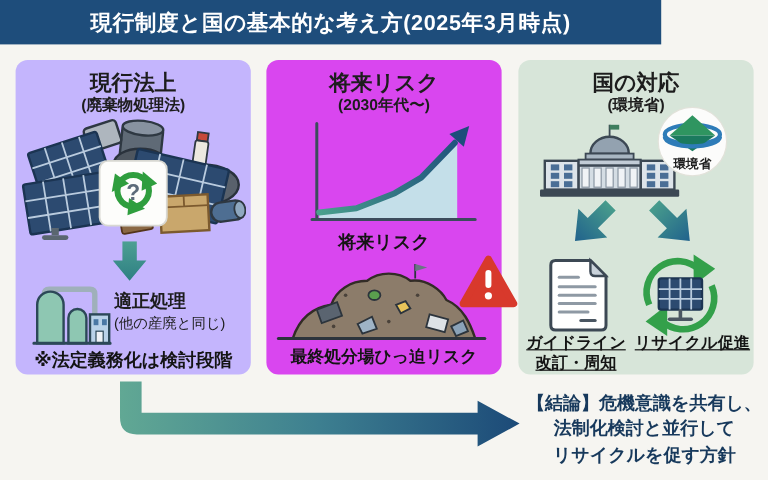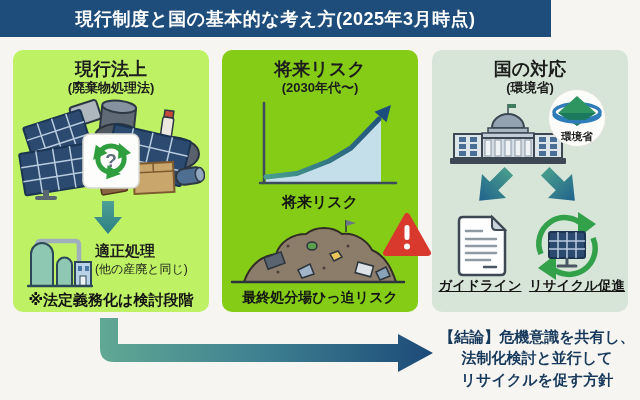--- a/index.html
+++ b/index.html
@@ -3,22 +3,22 @@
 <meta charset="utf-8">
 <style>
   * { margin:0; padding:0; box-sizing:border-box; }
   html,body { background:#f6f5f1; }
   .stage { position:relative; width:640px; height:400px; background:#f6f5f1;
            font-family:"Liberation Sans","DejaVu Sans",sans-serif; overflow:hidden; }
   .topbar { position:absolute; left:0; top:0; width:551px; height:37px; background:#1e4d7b;
             display:flex; align-items:center; justify-content:center; }
   .topbar h1 { font-size:18px; font-weight:700; color:#ffffff; letter-spacing:.5px; }
   .card { position:absolute; top:50px; width:196px; height:262px; border-radius:10px; }
-  .card-law  { left:13px;  background:#bef264; }
-  .card-risk { left:222px; background:#84cc16; }
+  .card-law  { left:13px;  background:#c4b5fd; }
+  .card-risk { left:222px; background:#d946ef; }
   .card-gov  { left:432px; background:#d7e5d9; }
   .card h2 { position:absolute; top:7px; left:0; width:100%; text-align:center;
              font-size:18px; font-weight:700; color:#1d1d1d; }
   .card .sub { position:absolute; top:29px; left:0; width:100%; text-align:center;
                font-size:13px; font-weight:700; color:#1d1d1d; }
   .abs { position:absolute; }
   .result-block { position:absolute; left:82px; top:192px; width:112px; }
   .result-title { font-size:15px; font-weight:700; color:#1d1d1d; }
   .result-sub { font-size:12px; font-weight:400; color:#1d1d1d; white-space:nowrap; }
   .law-note { position:absolute; left:0; top:241px; width:100%; text-align:center;
@@ -274,20 +274,21 @@
         <polygon points="50,4 68,16 50,30" fill="#33a04a"></polygon>
       </g>
       <rect x="21" y="24" width="36" height="26" rx="2" fill="#2c4a70" stroke="#1c3452" stroke-width="2"></rect>
       <path d="M21,33 H57 M21,41 H57 M30,24 V50 M39,24 V50 M48,24 V50" stroke="#b9cbde" stroke-width="1.5" fill="none"></path>
       <path d="M39,50 V57" stroke="#4a5662" stroke-width="3"></path>
       <path d="M30,58 H48" stroke="#4a5662" stroke-width="3" stroke-linecap="round"></path>
     </svg>
 
     <div class="action-caption a1">
       <div>ガイドライン</div>
+      <div>改訂・周知</div>
     </div>
     <div class="action-caption a2">
       <div>リサイクル促進</div>
     </div>
   </section>
 
   <svg class="abs" style="left:88px; top:312px;" width="352" height="73" viewBox="0 0 352 73">
     <defs>
       <linearGradient id="gradConc" x1="12" y1="0" x2="345" y2="0" gradientUnits="userSpaceOnUse">
         <stop offset="0" stop-color="#61a894"></stop>

